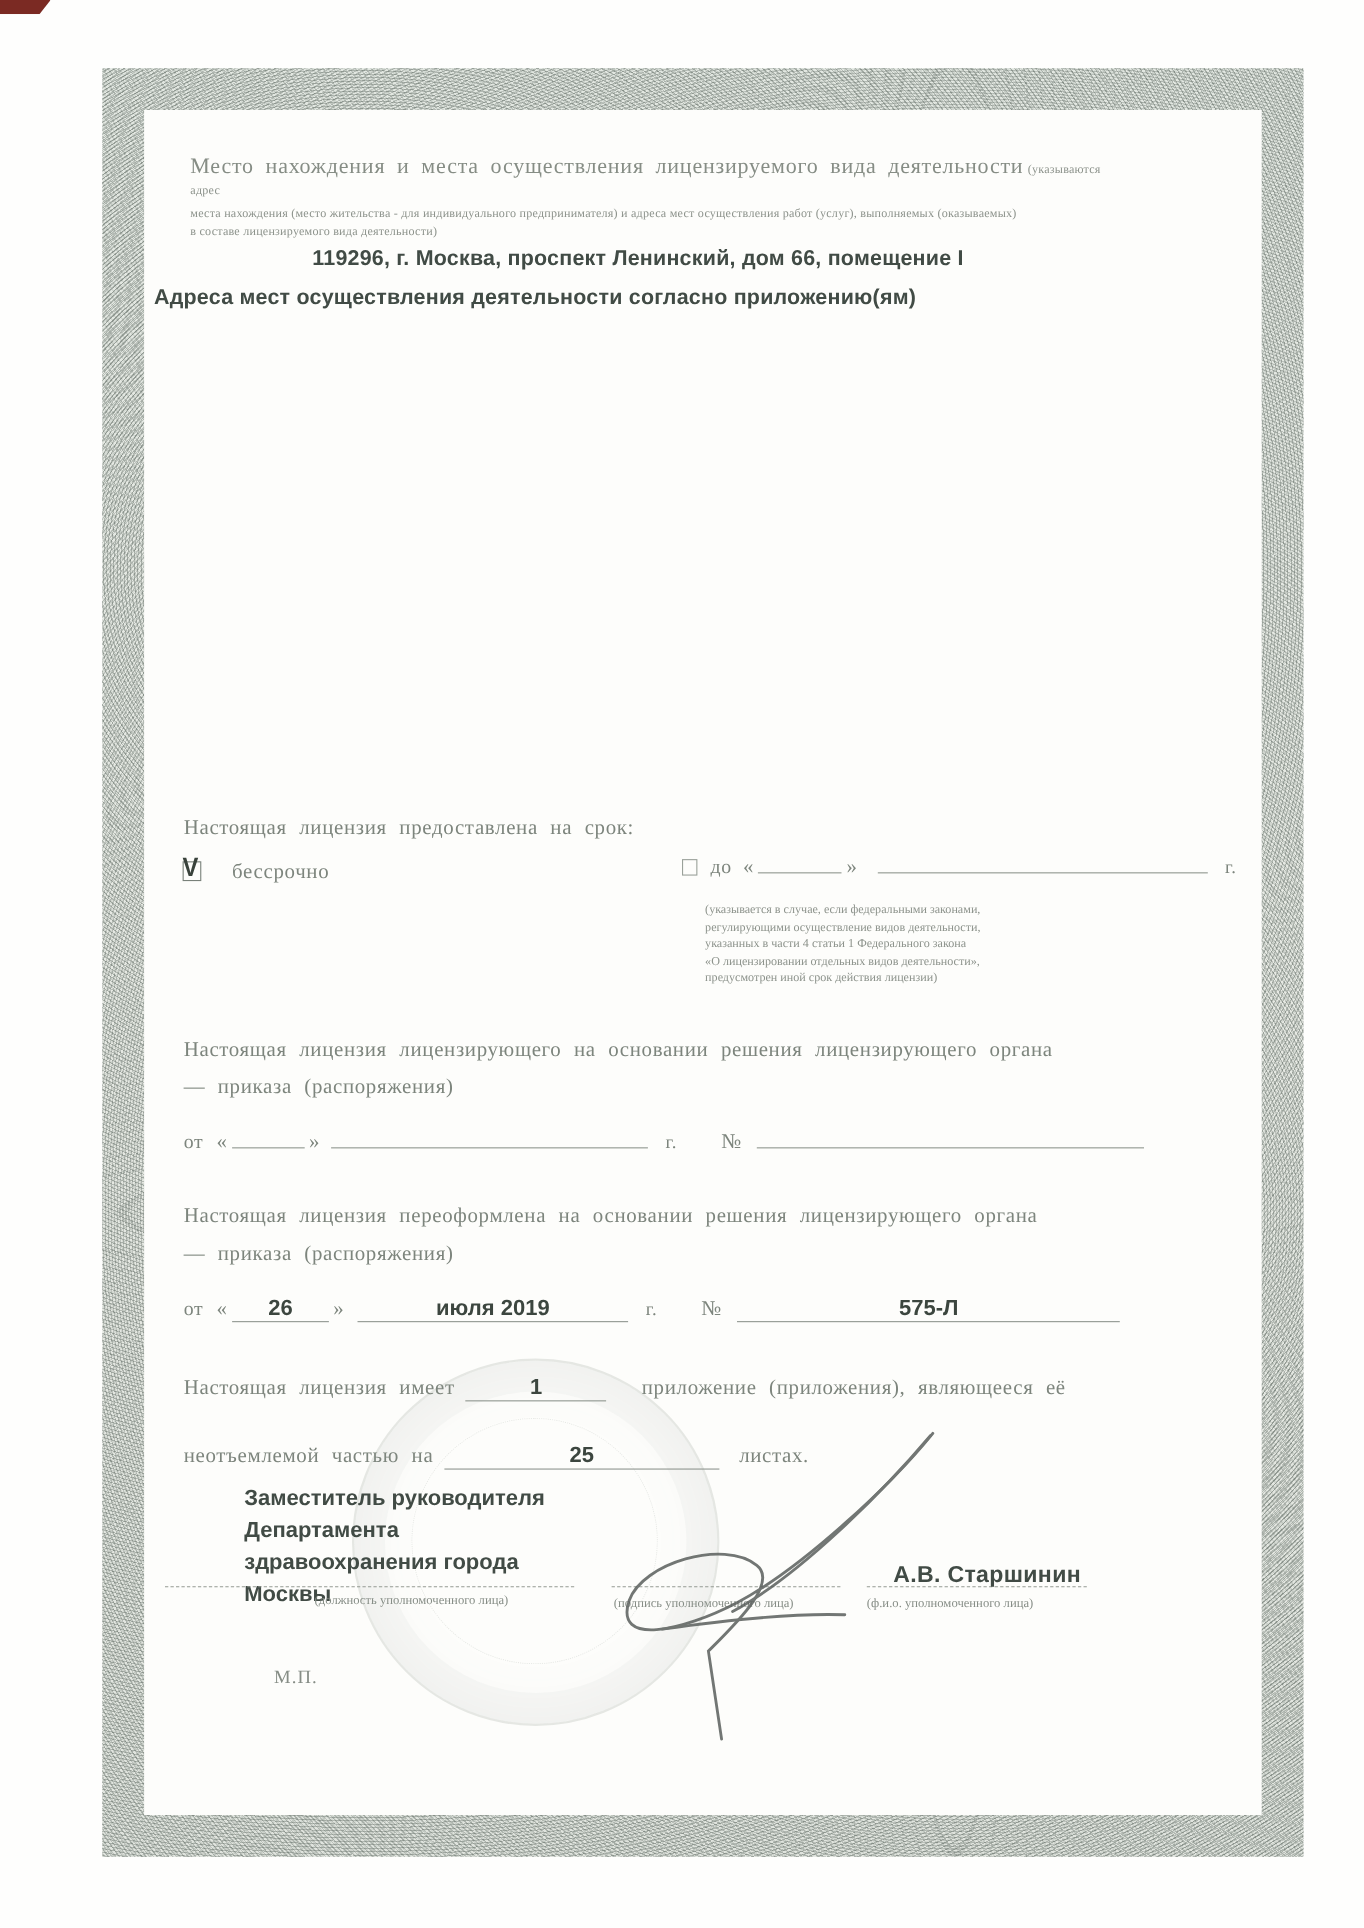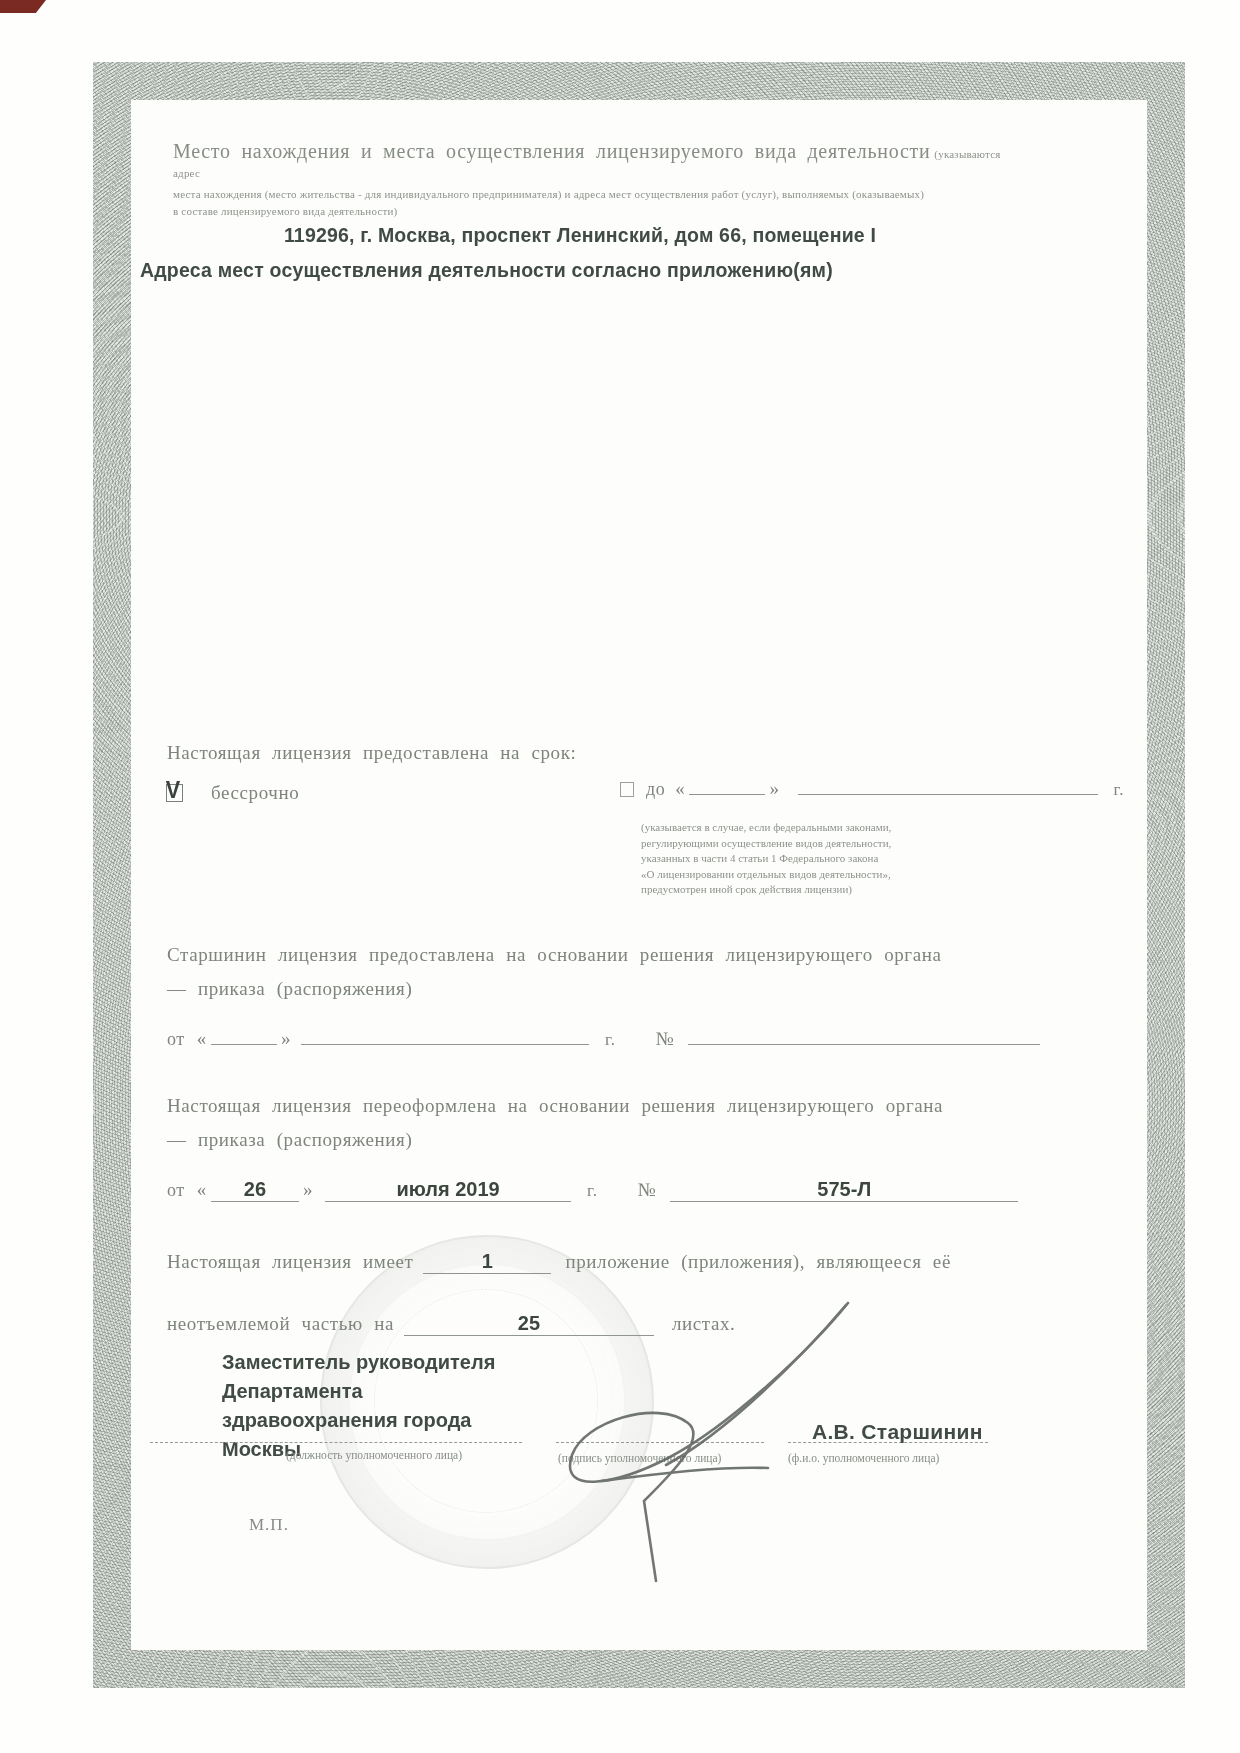--- a/index.html
+++ b/index.html
@@ -93,21 +93,21 @@
 </div>
 
 <div class="abs" style="left:641px;top:820px;width:340px;">
   <div class="tiny-note">(указывается в случае, если федеральными законами,</div>
   <div class="tiny-note">регулирующими осуществление видов деятельности,</div>
   <div class="tiny-note">указанных в части 4 статьи 1 Федерального закона</div>
   <div class="tiny-note">«О лицензировании отдельных видов деятельности»,</div>
   <div class="tiny-note">предусмотрен иной срок действия лицензии)</div>
 </div>
 
-<div class="abs serif-line" style="left:167px;top:944px;">Старшинин лицензия предоставлена на основании решения лицензирующего органа</div>
+<div class="abs serif-line" style="left:167px;top:944px;">Настоящая лицензия лицензирующего на основании решения лицензирующего органа</div>
 <div class="abs serif-line" style="left:167px;top:978px;">— приказа (распоряжения)</div>
 
 <div class="abs" style="left:167px;top:1028px;white-space:nowrap;">
   <span class="serif-line" style="font-size:18px;">от</span>
   <span class="serif-line qt" style="margin-left:8px;">«</span>
   <span class="blank" style="width:66px;"></span>
   <span class="serif-line qt">»</span>
   <span class="blank" style="width:288px;margin-left:6px;"></span>
   <span class="serif-line" style="font-size:17px;margin-left:12px;">г.</span>
   <span class="serif-line" style="font-size:19px;margin-left:36px;">№</span>
@@ -124,21 +124,21 @@
   <span class="serif-line qt">»</span>
   <span class="blank" style="width:246px;margin-left:8px;">июля 2019</span>
   <span class="serif-line" style="font-size:17px;margin-left:12px;">г.</span>
   <span class="serif-line" style="font-size:19px;margin-left:36px;">№</span>
   <span class="blank" style="width:348px;margin-left:10px;">575-Л</span>
 </div>
 
 <div class="abs" style="left:167px;top:1250px;white-space:nowrap;">
   <span class="serif-line">Настоящая лицензия имеет</span>
   <span class="blank" style="width:128px;margin-left:6px;">1</span>
-  <span class="serif-line" style="margin-left:10px;">приложение (приложения), являющееся её</span>
+  <span class="serif-line" style="margin-left:28px;">приложение (приложения), являющееся её</span>
 </div>
 <div class="abs" style="left:167px;top:1312px;white-space:nowrap;">
   <span class="serif-line">неотъемлемой частью на</span>
   <span class="blank" style="width:250px;margin-left:6px;">25</span>
   <span class="serif-line" style="margin-left:14px;">листах.</span>
 </div>
 
 <div class="abs bold-ink" style="left:222px;top:1348px;font-size:20px;line-height:29px;">
   <div>Заместитель руководителя</div>
   <div>Департамента</div>

